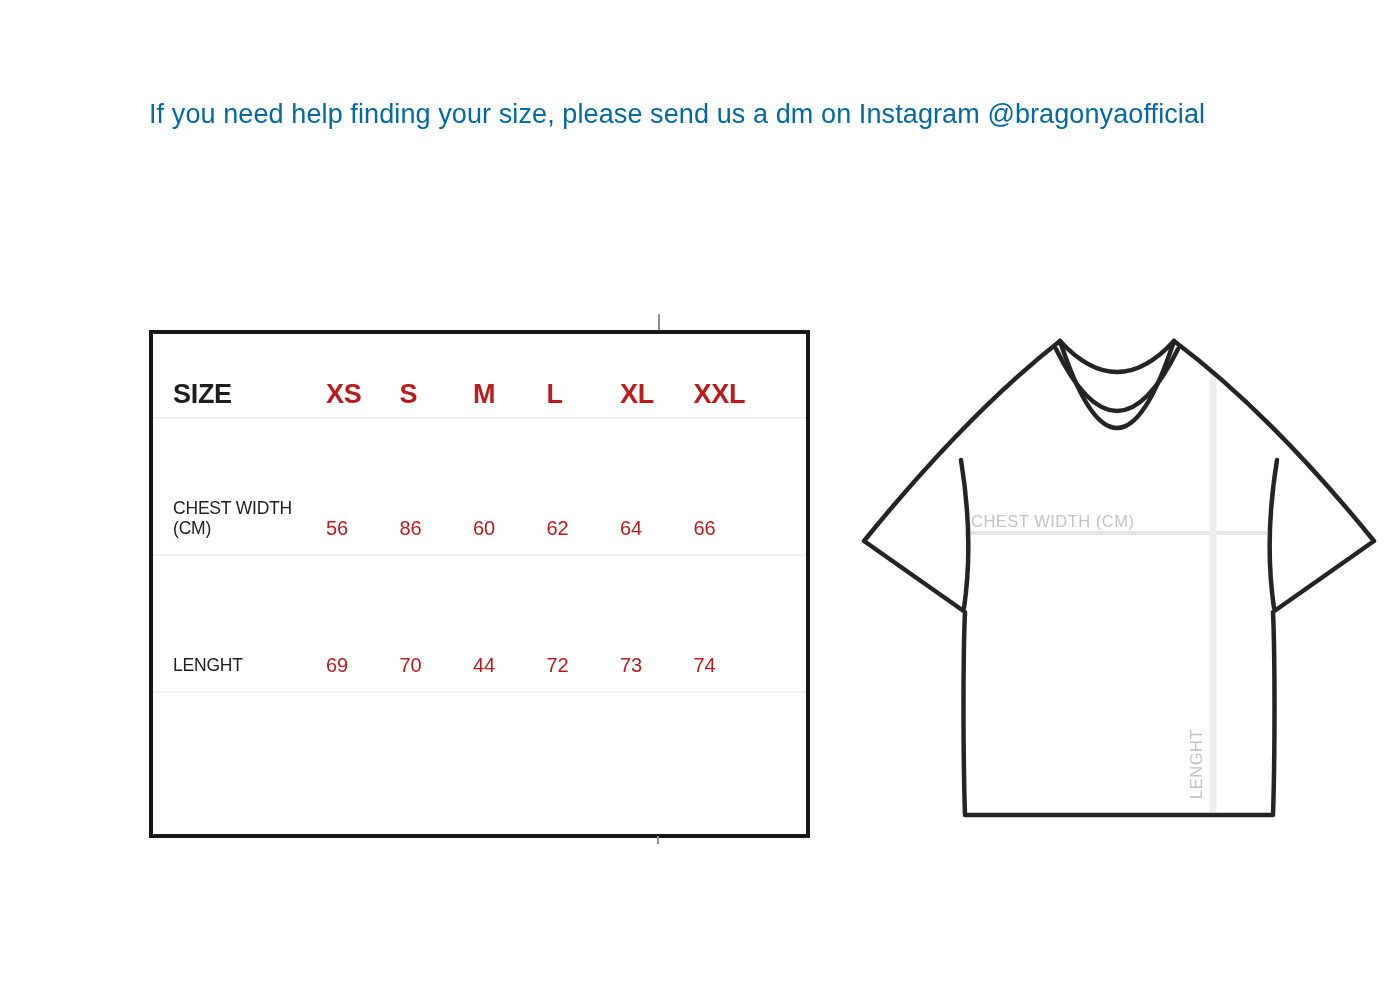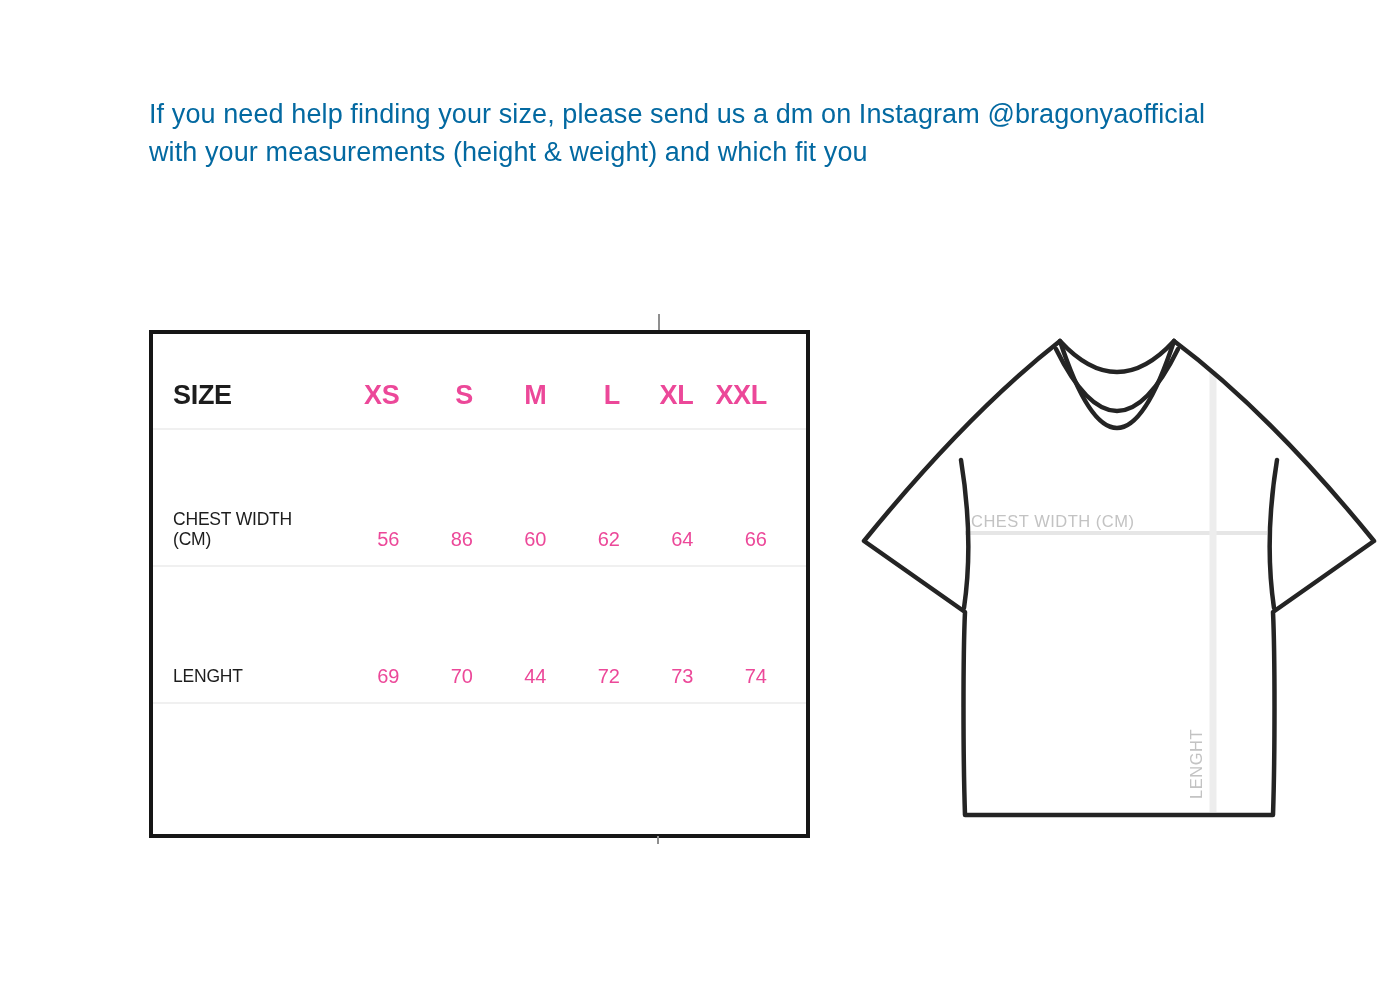--- a/index.html
+++ b/index.html
@@ -19,51 +19,50 @@
     position:absolute; left:149px; top:330px; width:661px; height:508px;
     border:4px solid #161616; box-sizing:border-box;
     display:flex; flex-direction:column; background:#ffffff;
   }
   .t-row {
     display:grid;
     grid-template-columns:173px repeat(6, 73.5px) 1fr;
     align-items:end;
     box-sizing:border-box;
   }
-  .t-row.header { height:94px; padding-bottom:19px; }
+  .t-row.header { height:83px; padding-bottom:9px; }
   .t-row.data   { height:137px; padding-bottom:16px; border-top:2px solid #f0f0f0; }
   .t-row.filler { flex:1; border-top:2px solid #f0f0f0; }
   .lbl {
     padding-left:20px; text-align:left;
     font-size:27px; font-weight:bold; letter-spacing:-0.3px; line-height:27px; color:#1d1d1d;
   }
   .t-row.data .lbl {
     font-size:17.5px; font-weight:normal; letter-spacing:-0.2px; line-height:20px;
   }
-  .val { text-align:right; color:#ec4899; }
+  .val { text-align:left; color:#b91c1c; }
   .t-row.header .val { font-size:27px; font-weight:bold; letter-spacing:-0.3px; line-height:27px; }
   .t-row.data .val { font-size:20px; line-height:20px; }
 
   
   .tick { position:absolute; width:2px; background:#8f8f8f; }
   .tick-top { left:658px; top:314px; height:16px; }
   .tick-bottom { left:657px; top:836px; height:8px; }
 
   
   .shirt { position:absolute; left:850px; top:325px; width:540px; height:500px; }
   .guide-label { font-family:"Liberation Sans", sans-serif; font-size:16.5px; fill:#c3c3c3; letter-spacing:0.5px; }
 </style>
 </head>
 <body>
 
 <main>
 
   <section class="intro">
     <div>If you need help finding your size, please send us a dm on Instagram @bragonyaofficial</div>
-    <div>with your measurements (height &amp; weight) and which fit you</div>
   </section>
 
   <section class="size-table">
     <div class="t-row header">
       <div class="lbl">SIZE</div>
       <div class="val">XS</div>
       <div class="val">S</div>
       <div class="val">M</div>
       <div class="val">L</div>
       <div class="val">XL</div>

